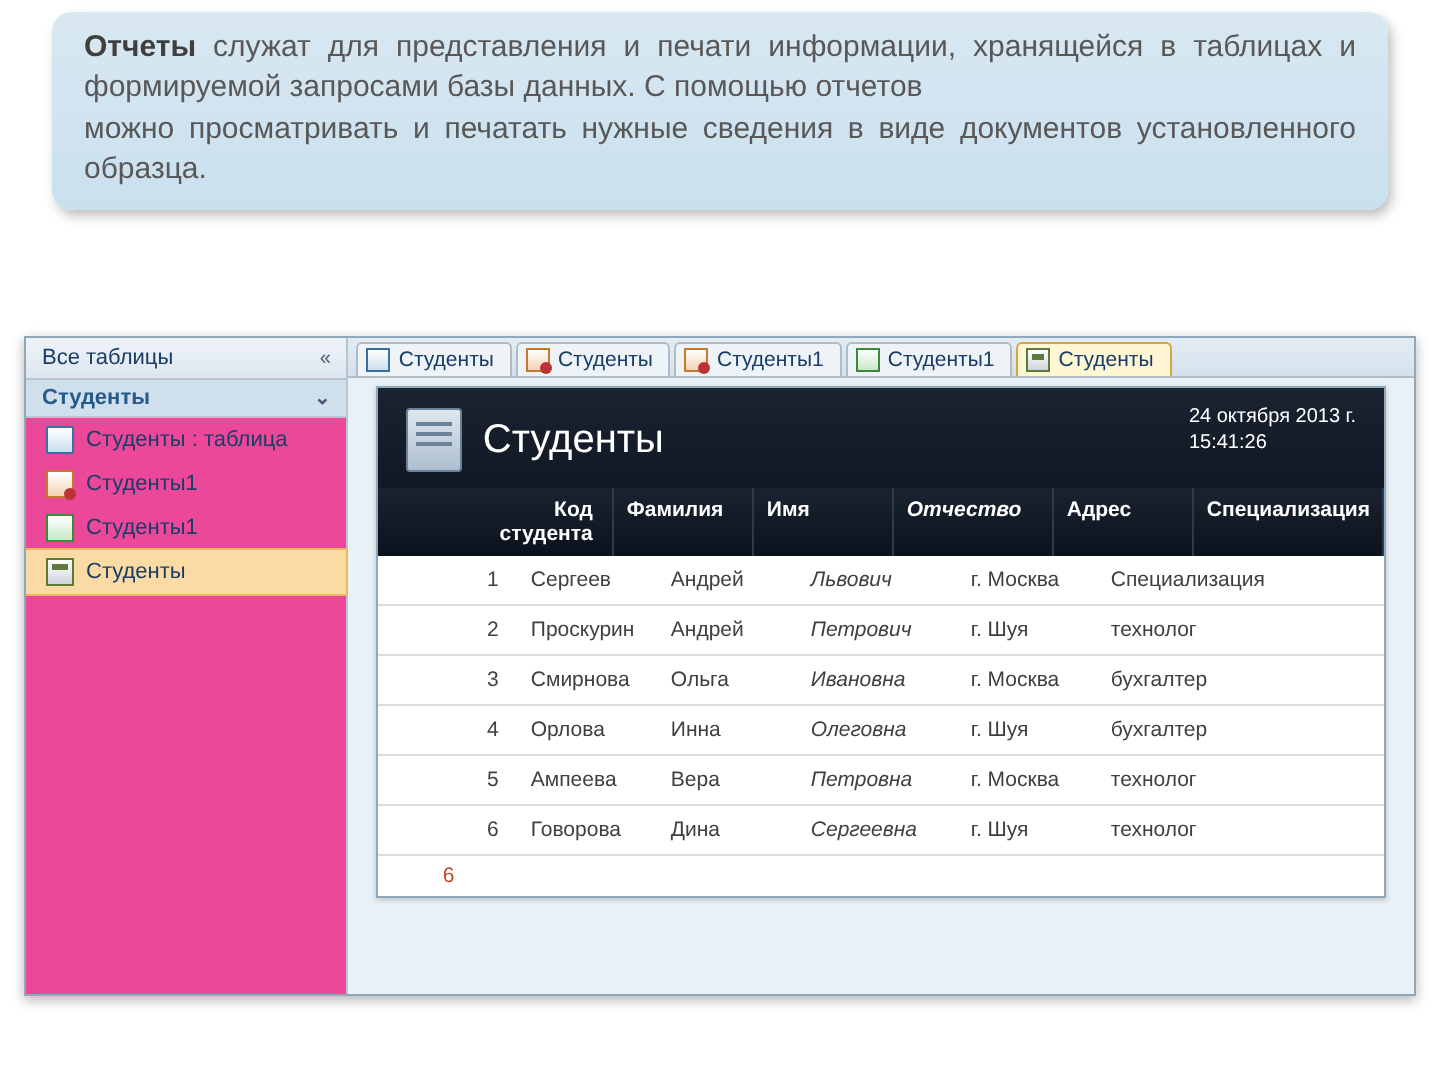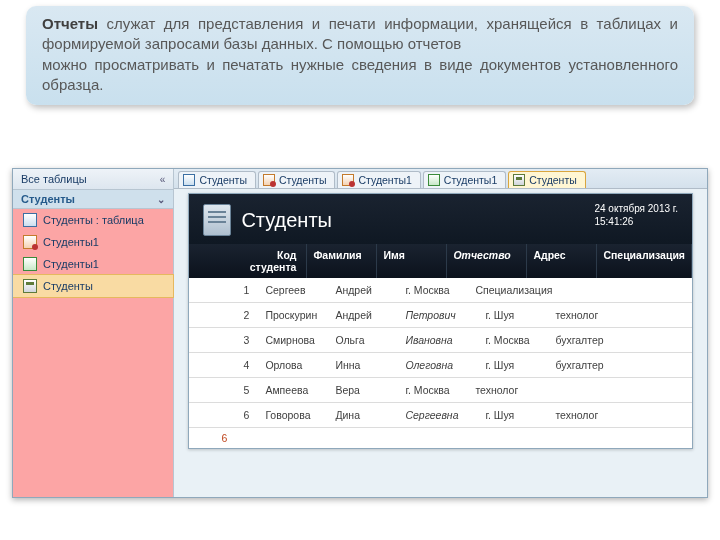--- a/index.html
+++ b/index.html
@@ -40,21 +40,21 @@
     background: #e9f1f6;
     border: 1px solid #8fa8bb;
     box-shadow: 0 2px 6px rgba(0,0,0,0.3);
     display: flex;
     overflow: hidden;
   }
 
   
   .sidebar {
     width: 198px;
-    background: #fca5a5;
+    background: #ec4899;
     border-right: 1px solid #b7c5d1;
     font-size: 11px;
     color: #1a3c66;
   }
   .sidebar-head {
     display: flex;
     align-items: center;
     justify-content: space-between;
     padding: 4px 8px;
     background: linear-gradient(#eef3f8,#dde6ef);
@@ -242,20 +242,21 @@
           <div class="c-name">Имя</div>
           <div class="c-patr">Отчество</div>
           <div class="c-addr">Адрес</div>
           <div class="c-spec">Специализация</div>
         </div>
         <div id="rows">
             <div class="row">
               <div class="c-id">1</div>
               <div class="c-fam">Сергеев</div>
               <div class="c-name">Андрей</div>
+              <div class="c-patr">Львович</div>
               <div class="c-addr">г. Москва</div>
               <div class="c-spec">Специализация</div>
             </div>
             <div class="row">
               <div class="c-id">2</div>
               <div class="c-fam">Проскурин</div>
               <div class="c-name">Андрей</div>
               <div class="c-patr">Петрович</div>
               <div class="c-addr">г. Шуя</div>
               <div class="c-spec">технолог</div>
@@ -273,20 +274,21 @@
               <div class="c-fam">Орлова</div>
               <div class="c-name">Инна</div>
               <div class="c-patr">Олеговна</div>
               <div class="c-addr">г. Шуя</div>
               <div class="c-spec">бухгалтер</div>
             </div>
             <div class="row">
               <div class="c-id">5</div>
               <div class="c-fam">Ампеева</div>
               <div class="c-name">Вера</div>
+              <div class="c-patr">Петровна</div>
               <div class="c-addr">г. Москва</div>
               <div class="c-spec">технолог</div>
             </div>
             <div class="row">
               <div class="c-id">6</div>
               <div class="c-fam">Говорова</div>
               <div class="c-name">Дина</div>
               <div class="c-patr">Сергеевна</div>
               <div class="c-addr">г. Шуя</div>
               <div class="c-spec">технолог</div>

